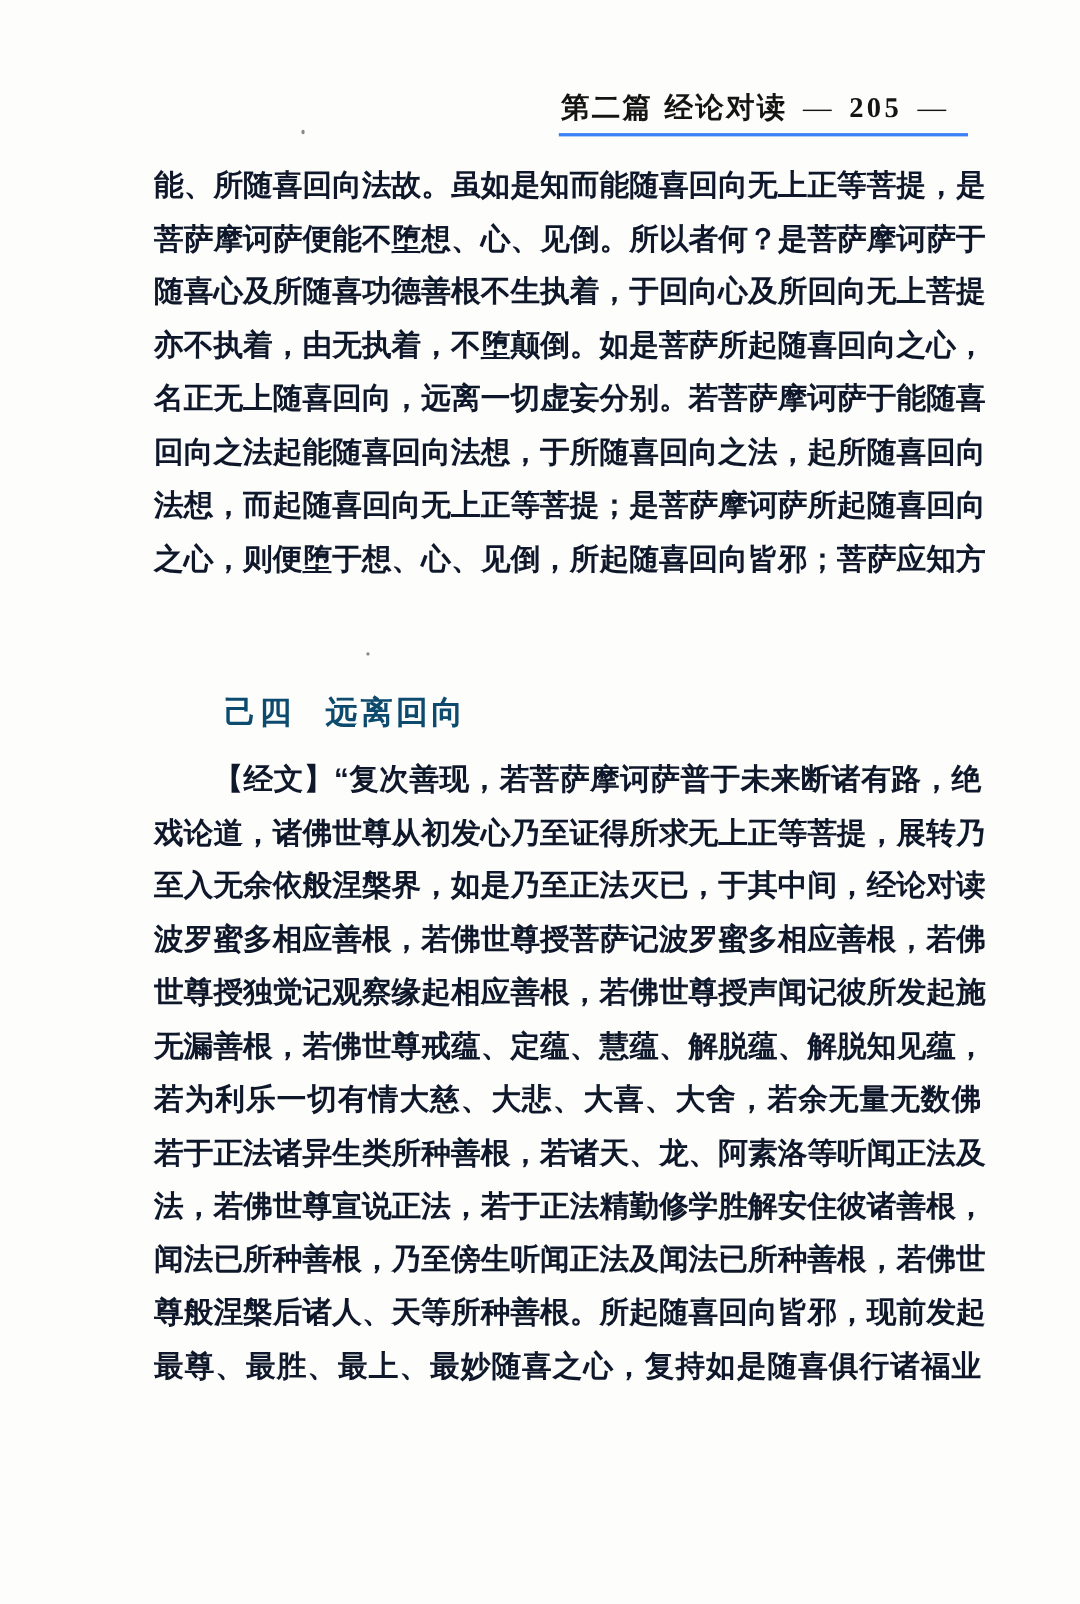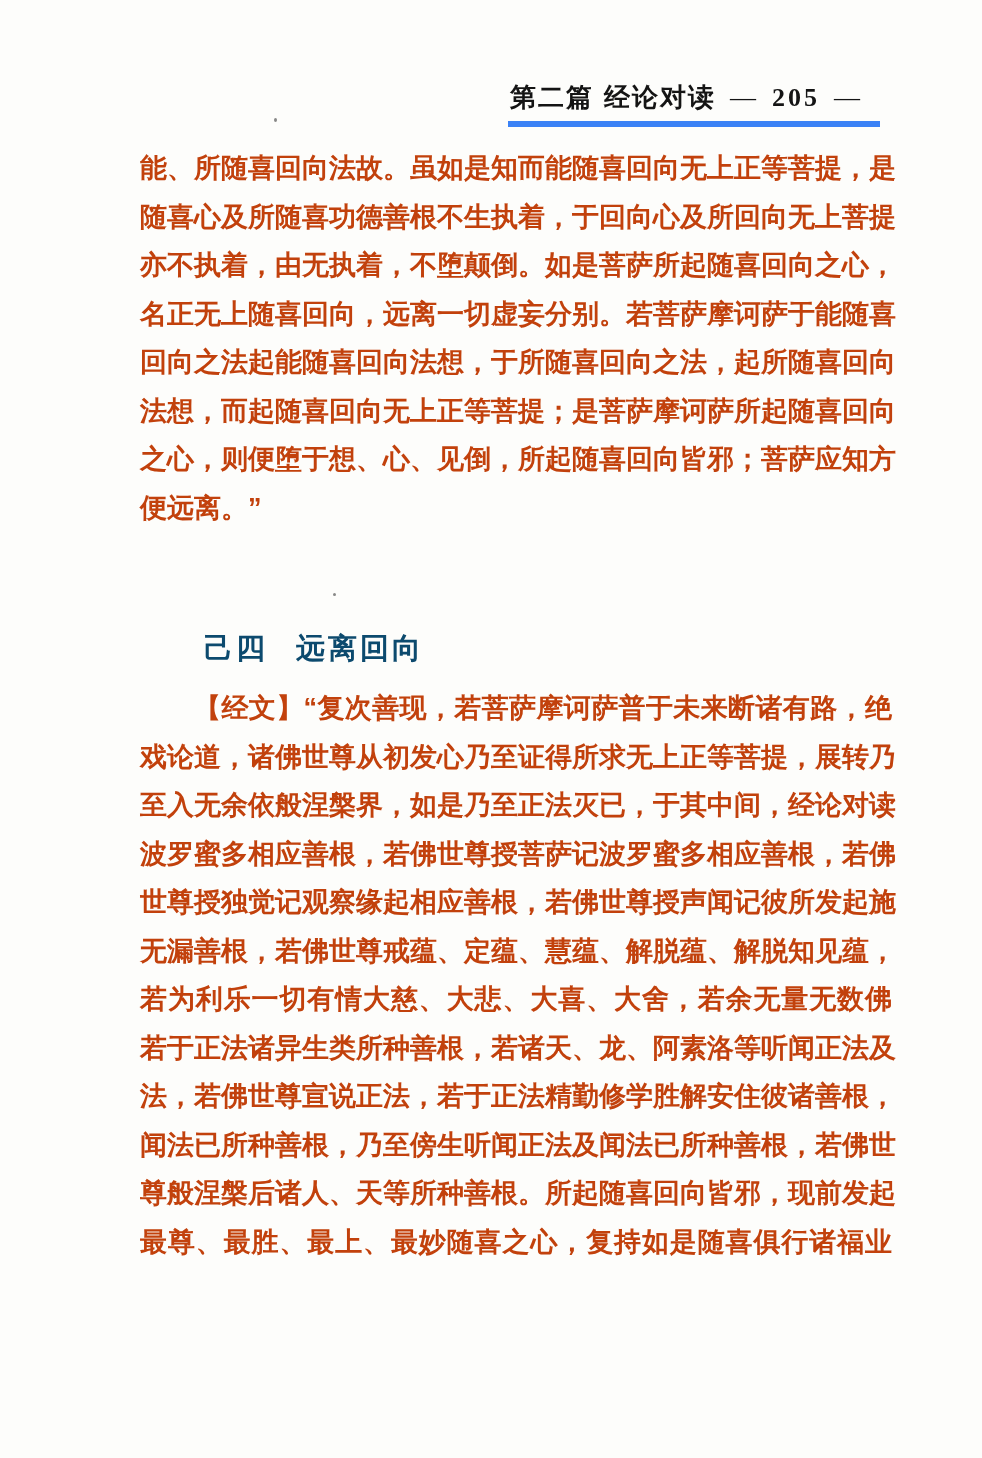--- a/index.html
+++ b/index.html
@@ -16,21 +16,21 @@
     overflow: hidden;
   }
 
   
   .running-header {
     position: absolute;
     top: 80px;
     right: 102px;
     display: flex;
     align-items: baseline;
-    border-bottom: 6px solid #3b82f6;
+    border-bottom: 3px solid #3b82f6;
     padding: 0 4px 6px 2px;
     font-weight: bold;
     font-size: 26px;
     letter-spacing: 2px;
     white-space: nowrap;
   }
   .running-header .hdr-section { margin-right: 10px; }
   .running-header .hdr-title   { }
   .running-header .hdr-dash    { font-weight: normal; margin: 0 14px; font-family: "Liberation Serif", serif; }
   .running-header .hdr-page    { font-family: "Liberation Serif", serif; font-weight: bold; letter-spacing: 3px; text-align: right; }
@@ -42,21 +42,21 @@
     width: 752px;
   }
   #para1 { top: 144px; }
   #para2 { top: 684px; }
 
   .text-line {
     height: 48.5px;
     line-height: 48.5px;
     font-size: 27px;
     font-weight: bold;
-    color: #c2410c;
+    color: #0f172a;
     text-align: justify;
     text-align-last: justify;
     white-space: nowrap;
   }
   .text-line.no-justify {
     text-align: left;
     text-align-last: left;
   }
   .text-line.first-indent { padding-left: 54px; }
 
@@ -100,27 +100,27 @@
   <div class="running-header">
     <span class="hdr-section">第二篇</span>
     <span class="hdr-title">经论对读</span>
     <span class="hdr-dash">—</span>
     <span class="hdr-page">205</span>
     <span class="hdr-dash">—</span>
   </div>
 
   <div id="para1" class="text-column">
       <div class="text-line">能、所随喜回向法故。虽如是知而能随喜回向无上正等菩提，是</div>
+      <div class="text-line">菩萨摩诃萨便能不堕想、心、见倒。所以者何？是菩萨摩诃萨于</div>
       <div class="text-line">随喜心及所随喜功德善根不生执着，于回向心及所回向无上菩提</div>
       <div class="text-line">亦不执着，由无执着，不堕颠倒。如是菩萨所起随喜回向之心，</div>
       <div class="text-line">名正无上随喜回向，远离一切虚妄分别。若菩萨摩诃萨于能随喜</div>
       <div class="text-line">回向之法起能随喜回向法想，于所随喜回向之法，起所随喜回向</div>
       <div class="text-line">法想，而起随喜回向无上正等菩提；是菩萨摩诃萨所起随喜回向</div>
       <div class="text-line">之心，则便堕于想、心、见倒，所起随喜回向皆邪；菩萨应知方</div>
-      <div class="text-line no-justify">便远离。”</div>
     </div>
 
   <div class="section-heading">
     <span>己四</span><span class="heading-gap"></span><span>远离回向</span>
   </div>
 
   <div id="para2" class="text-column">
     <div class="text-line first-indent">
       <span class="scripture-marker">【经文】</span><span>“复次善现，若菩萨摩诃萨普于未来断诸有路，绝</span>
     </div>

